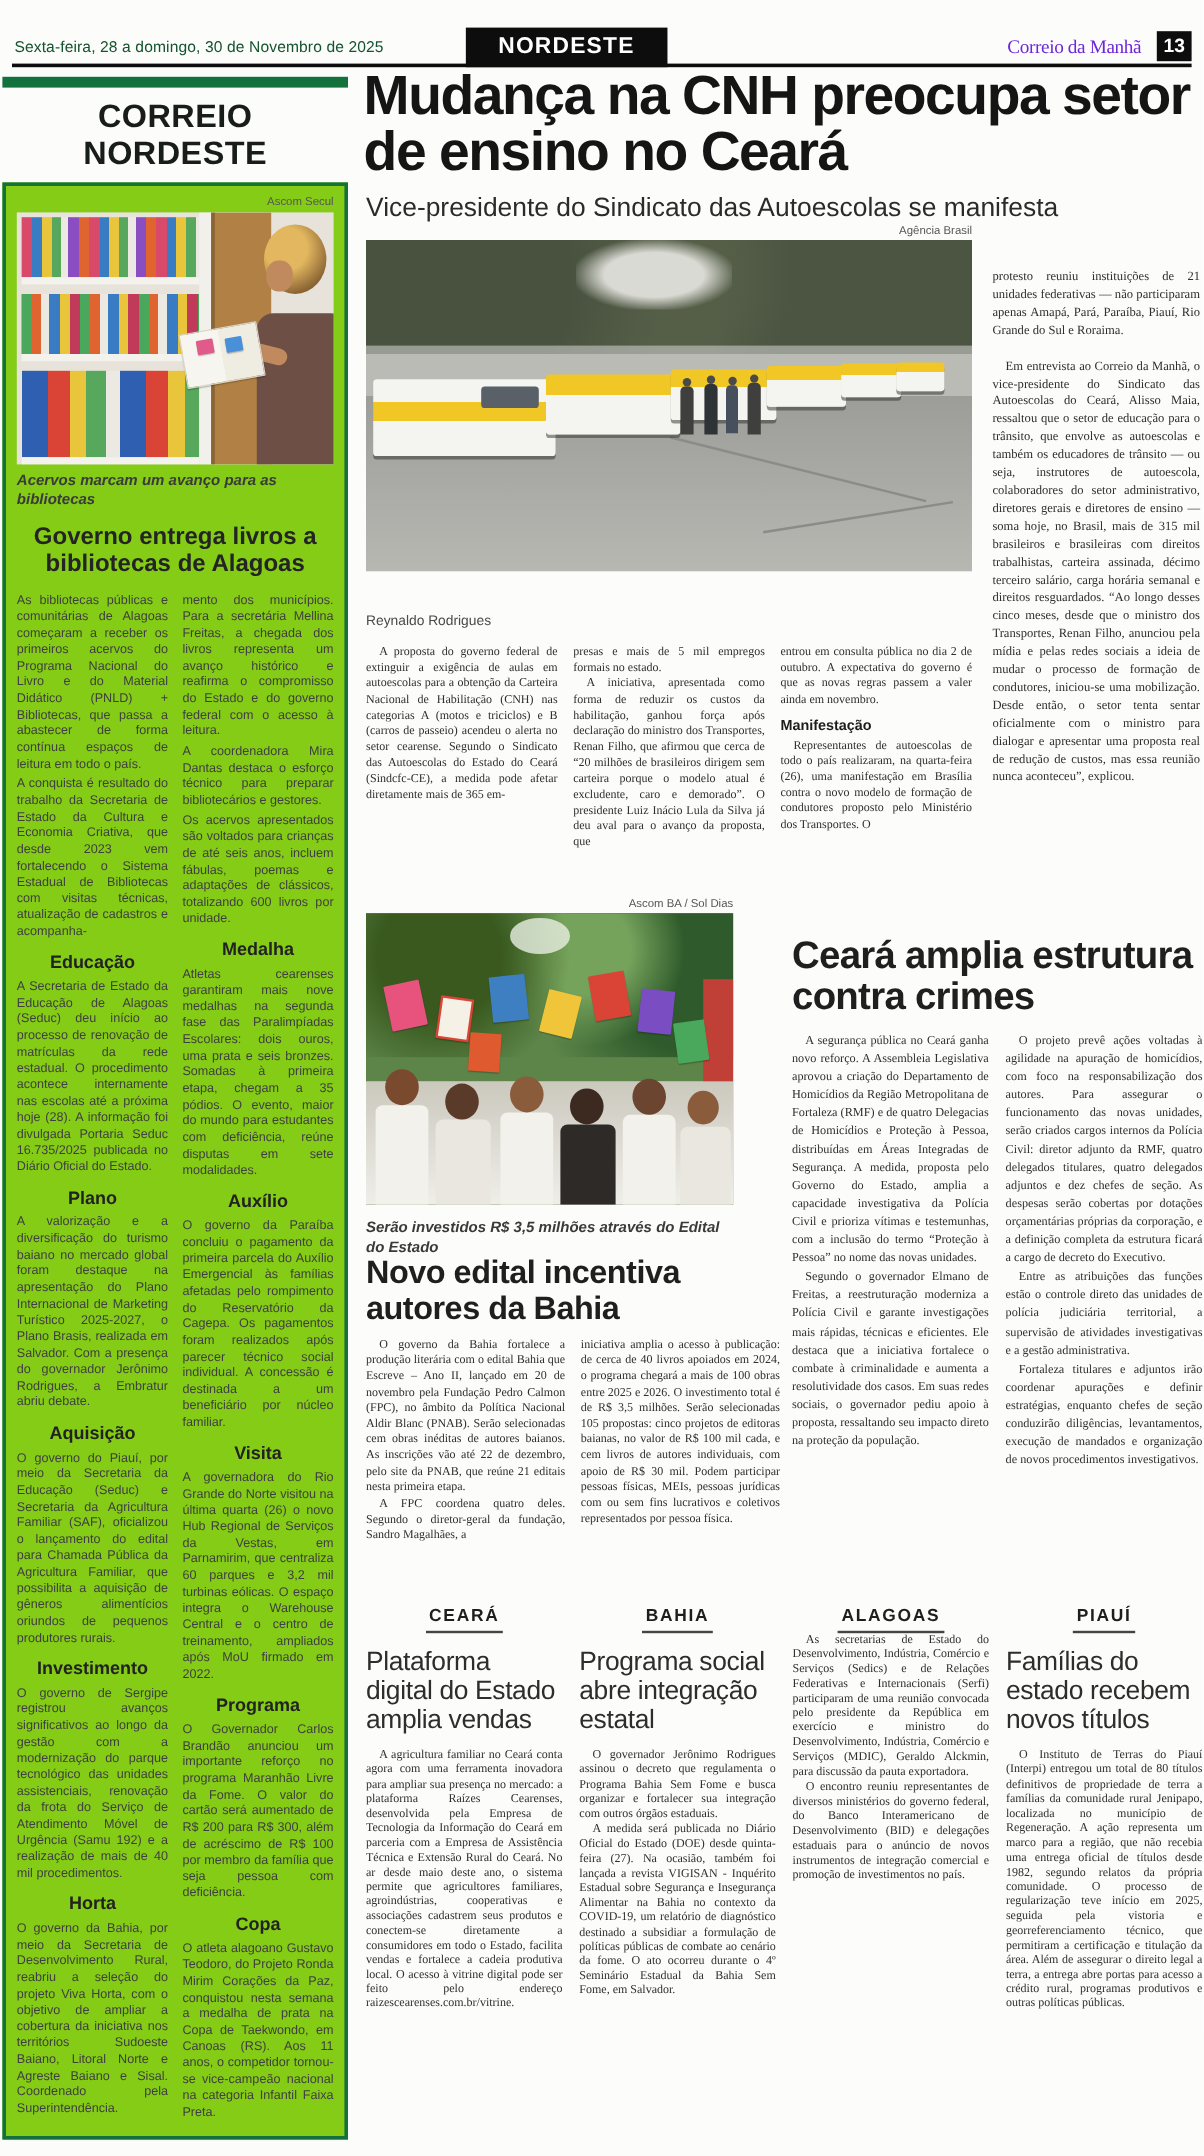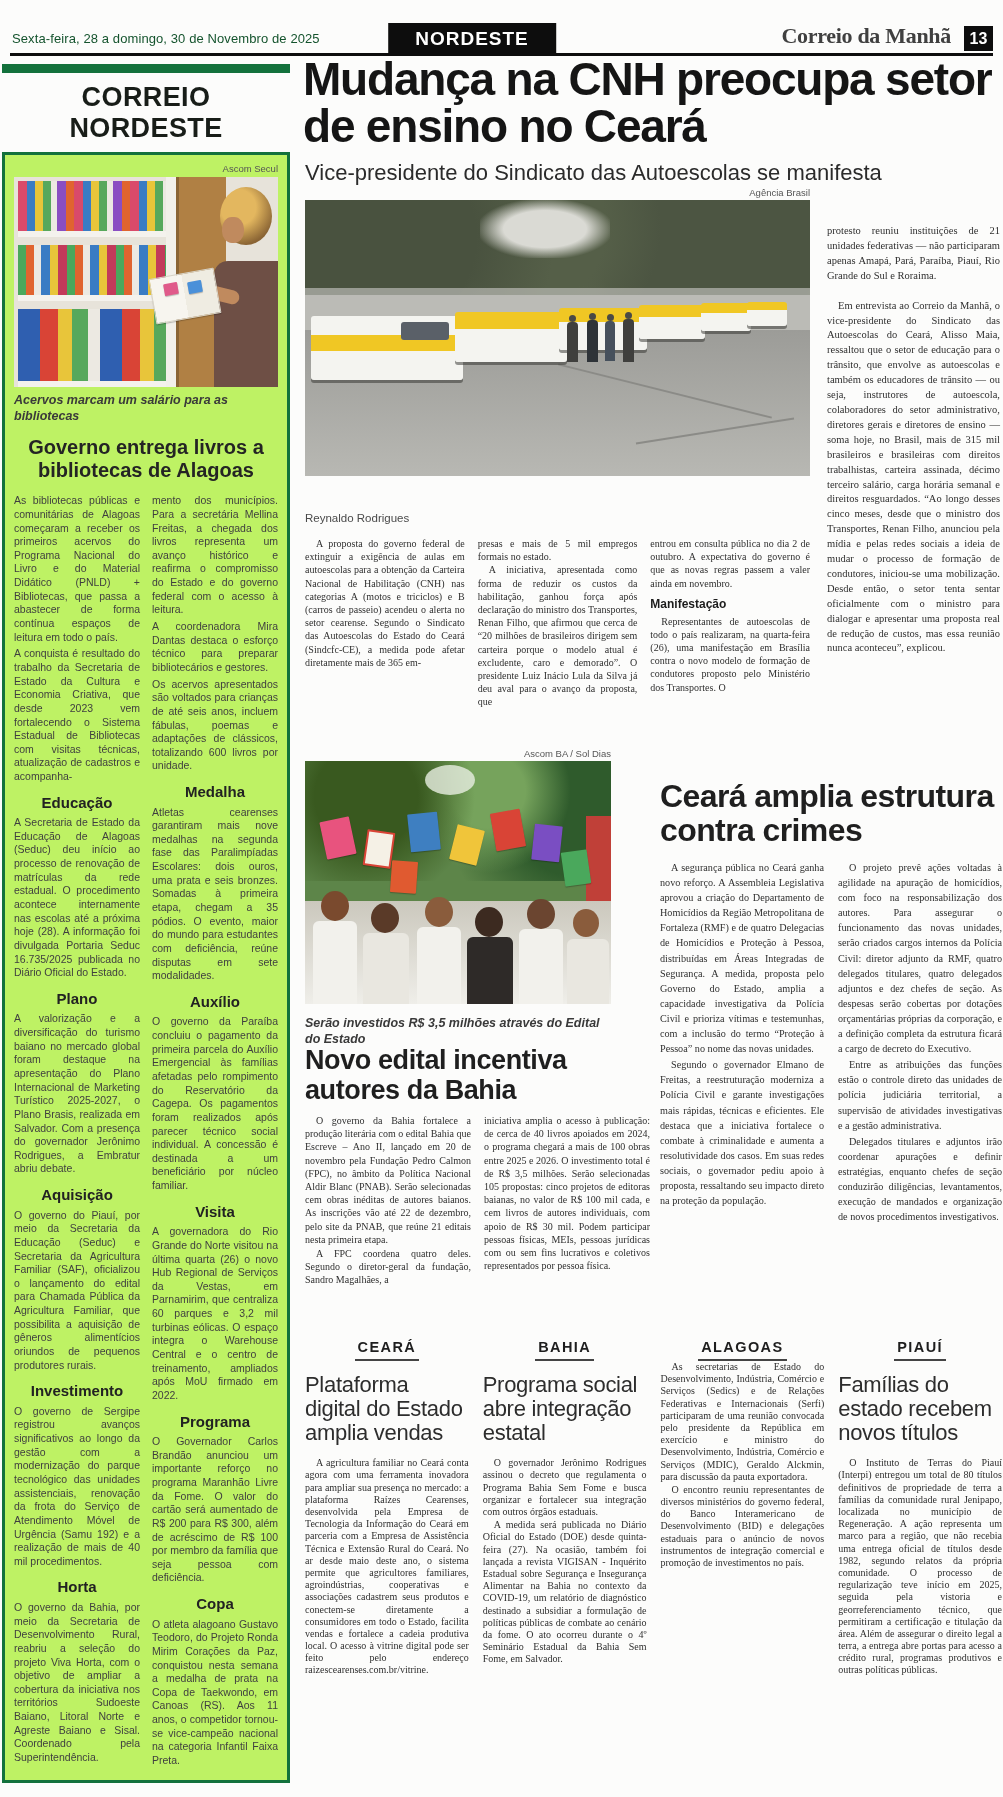--- a/index.html
+++ b/index.html
@@ -5,28 +5,28 @@
   * { margin:0; padding:0; box-sizing:border-box; }
   html,body { background:#ffffff; }
   .page {
     position:relative; width:1003px; height:1797px; margin:0 auto;
     background:#fcfcfb; overflow:hidden; color:#222;
     font-family:"Liberation Sans", sans-serif;
   }
   
   .hdr { position:absolute; left:10px; top:8px; width:983px; height:48px; border-bottom:3px solid #0d0d0d; }
   .dateline { position:absolute; left:2px; bottom:7px; font-size:13px; color:#14532d; letter-spacing:.1px; }
-  .masthead { position:absolute; right:42px; bottom:4px; font-family:"Liberation Serif", serif; font-weight:700; font-size:22px; color:#404040; letter-spacing:-.3px; }
+  .masthead { position:absolute; right:42px; bottom:4px; font-family:"Liberation Serif", serif; font-weight:400; font-size:16px; color:#6d28d9; letter-spacing:-.3px; }
   .pagenum { position:absolute; right:0; bottom:2px; background:#0d0d0d; color:#fff; width:29px; height:25px; display:flex; align-items:center; justify-content:center; font-weight:700; font-size:16px; }
   .section-box { position:absolute; left:47%; transform:translateX(-50%); bottom:-3px; background:#0d0d0d; color:#fff; font-weight:700; font-size:19px; letter-spacing:1px; padding:5px 27px 6px; }
   
   .sidebar { position:absolute; left:2px; top:64px; width:288px; }
   .green-bar { height:9px; background:#13713c; }
   .sb-title { text-align:center; font-size:27px; font-weight:800; color:#181d18; letter-spacing:.4px; padding:9px 0 8px; }
-  .green-box { border:3px solid #13713c; height:1631px; padding:8px 9px; background:#bef264; overflow:hidden; }
+  .green-box { border:3px solid #13713c; height:1631px; padding:8px 9px; background:#84cc16; overflow:hidden; }
   .credit { text-align:right; font-size:9.5px; color:#555; margin-bottom:3px; }
   .sb-photo { position:relative; width:100%; height:210px; background:#e7e3da; overflow:hidden; }
   .caption { font-style:italic; font-weight:600; font-size:12.5px; color:#3a3a3a; margin-top:6px; line-height:1.25; }
   .sb-art-title { text-align:center; font-size:20px; line-height:1.15; font-weight:600; color:#242424; margin:12px 2px 12px; }
   .sb-cols { display:flex; gap:12px; }
   .sb-col { flex:1; font-size:10.5px; line-height:1.3; text-align:justify; color:#3f3f3f; }
   .sb-col p { margin-bottom:3px; }
   .sb-head { text-align:center; font-weight:700; font-size:15px; color:#222; margin:9px 0 4px; }
   
   .serif { font-family:"Liberation Serif", serif; text-align:justify; color:#2f2f2f; }
@@ -98,21 +98,21 @@
         <div class="abs" style="left:152px;top:0;width:10px;height:210px;background:#f2f0ea;"></div>
         <div class="abs" style="left:162px;top:0;width:50px;height:210px;background:#b08044;border-left:3px solid #8a6434;"></div>
         <div class="abs" style="left:206px;top:10px;width:52px;height:58px;border-radius:50%;background:radial-gradient(circle at 35% 35%, #e3b75f 0 35%, #8a6434 75%);"></div>
         <div class="abs" style="left:208px;top:40px;width:22px;height:26px;border-radius:45%;background:#c08a5e;"></div>
         <div class="abs" style="left:200px;top:84px;width:80px;height:126px;border-radius:14px 18px 0 0;background:#6e4f45;"></div>
         <div class="abs" style="left:168px;top:108px;width:58px;height:14px;border-radius:7px;background:#c08a5e;transform:rotate(14deg);"></div>
         <div class="book abs" style="left:138px;top:96px;width:66px;height:46px;background:linear-gradient(90deg,#f7f5ef 0 50%, #efece2 50%);transform:rotate(-10deg);border:1px solid #d8d4c8;"></div>
         <div class="book abs" style="left:150px;top:106px;width:14px;height:12px;background:#e05a8a;transform:rotate(-10deg);"></div>
         <div class="book abs" style="left:174px;top:104px;width:14px;height:12px;background:#4a90d9;transform:rotate(-10deg);"></div>
       </div>
-      <div class="caption">Acervos marcam um salário para as bibliotecas</div>
+      <div class="caption">Acervos marcam um avanço para as bibliotecas</div>
       <div class="sb-art-title">Governo entrega livros a bibliotecas de Alagoas</div>
       <div class="sb-cols">
         <div class="sb-col">
           <p>As bibliotecas públicas e comunitárias de Alagoas começaram a receber os primeiros acervos do Programa Nacional do Livro e do Material Didático (PNLD) + Bibliotecas, que passa a abastecer de forma contínua espaços de leitura em todo o país.</p>
           <p>A conquista é resultado do trabalho da Secretaria de Estado da Cultura e Economia Criativa, que desde 2023 vem fortalecendo o Sistema Estadual de Bibliotecas com visitas técnicas, atualização de cadastros e acompanha-</p>
           <div class="sb-head">Educação</div>
           <p>A Secretaria de Estado da Educação de Alagoas (Seduc) deu início ao processo de renovação de matrículas da rede estadual. O procedimento acontece internamente nas escolas até a próxima hoje (28). A informação foi divulgada Portaria Seduc 16.735/2025 publicada no Diário Oficial do Estado.</p>
           <div class="sb-head">Plano</div>
           <p>A valorização e a diversificação do turismo baiano no mercado global foram destaque na apresentação do Plano Internacional de Marketing Turístico 2025-2027, o Plano Brasis, realizada em Salvador. Com a presença do governador Jerônimo Rodrigues, a Embratur abriu debate.</p>
           <div class="sb-head">Aquisição</div>
@@ -189,21 +189,21 @@
 
   <h2 class="cr-title">Ceará amplia estrutura contra crimes</h2>
   <div class="cr-cols serif">
     <div class="cr-col">
       <p>A segurança pública no Ceará ganha novo reforço. A Assembleia Legislativa aprovou a criação do Departamento de Homicídios da Região Metropolitana de Fortaleza (RMF) e de quatro Delegacias de Homicídios e Proteção à Pessoa, distribuídas em Áreas Integradas de Segurança. A medida, proposta pelo Governo do Estado, amplia a capacidade investigativa da Polícia Civil e prioriza vítimas e testemunhas, com a inclusão do termo “Proteção à Pessoa” no nome das novas unidades.</p>
       <p>Segundo o governador Elmano de Freitas, a reestruturação moderniza a Polícia Civil e garante investigações mais rápidas, técnicas e eficientes. Ele destaca que a iniciativa fortalece o combate à criminalidade e aumenta a resolutividade dos casos. Em suas redes sociais, o governador pediu apoio à proposta, ressaltando seu impacto direto na proteção da população.</p>
     </div>
     <div class="cr-col">
       <p>O projeto prevê ações voltadas à agilidade na apuração de homicídios, com foco na responsabilização dos autores. Para assegurar o funcionamento das novas unidades, serão criados cargos internos da Polícia Civil: diretor adjunto da RMF, quatro delegados titulares, quatro delegados adjuntos e dez chefes de seção. As despesas serão cobertas por dotações orçamentárias próprias da corporação, e a definição completa da estrutura ficará a cargo de decreto do Executivo.</p>
       <p>Entre as atribuições das funções estão o controle direto das unidades de polícia judiciária territorial, a supervisão de atividades investigativas e a gestão administrativa.</p>
-      <p>Delegados titulares e adjuntos irão coordenar apurações e definir estratégias, enquanto chefes de seção conduzirão diligências, levantamentos, execução de mandados e organização de novos procedimentos investigativos.</p>
+      <p>Fortaleza titulares e adjuntos irão coordenar apurações e definir estratégias, enquanto chefes de seção conduzirão diligências, levantamentos, execução de mandados e organização de novos procedimentos investigativos.</p>
     </div>
   </div>
 
   <div class="c-credit credit">Ascom BA / Sol Dias</div>
   <div class="c-photo" actable="false">
     <div class="abs" style="left:0;top:0;width:306px;height:120px;background:radial-gradient(circle at 20% 30%, #39591f 0 20%, transparent 42%),radial-gradient(circle at 60% 25%, #76a35c 0 18%, transparent 40%),radial-gradient(circle at 88% 45%, #2f5b2c 0 22%, transparent 46%),#5d8549;"></div>
     <div class="abs" style="left:120px;top:4px;width:50px;height:30px;border-radius:50%;background:#e8efe2;opacity:.8;"></div>
     <div class="abs" style="left:0;top:140px;width:306px;height:103px;background:linear-gradient(#cbc8bd, #efeee9);"></div>
     <div class="abs" style="left:281px;top:55px;width:25px;height:85px;background:#c04038;"></div>
     <div class="book" style="left:18px;top:58px;width:30px;height:38px;background:#e8537e;transform:rotate(-12deg);"></div>

